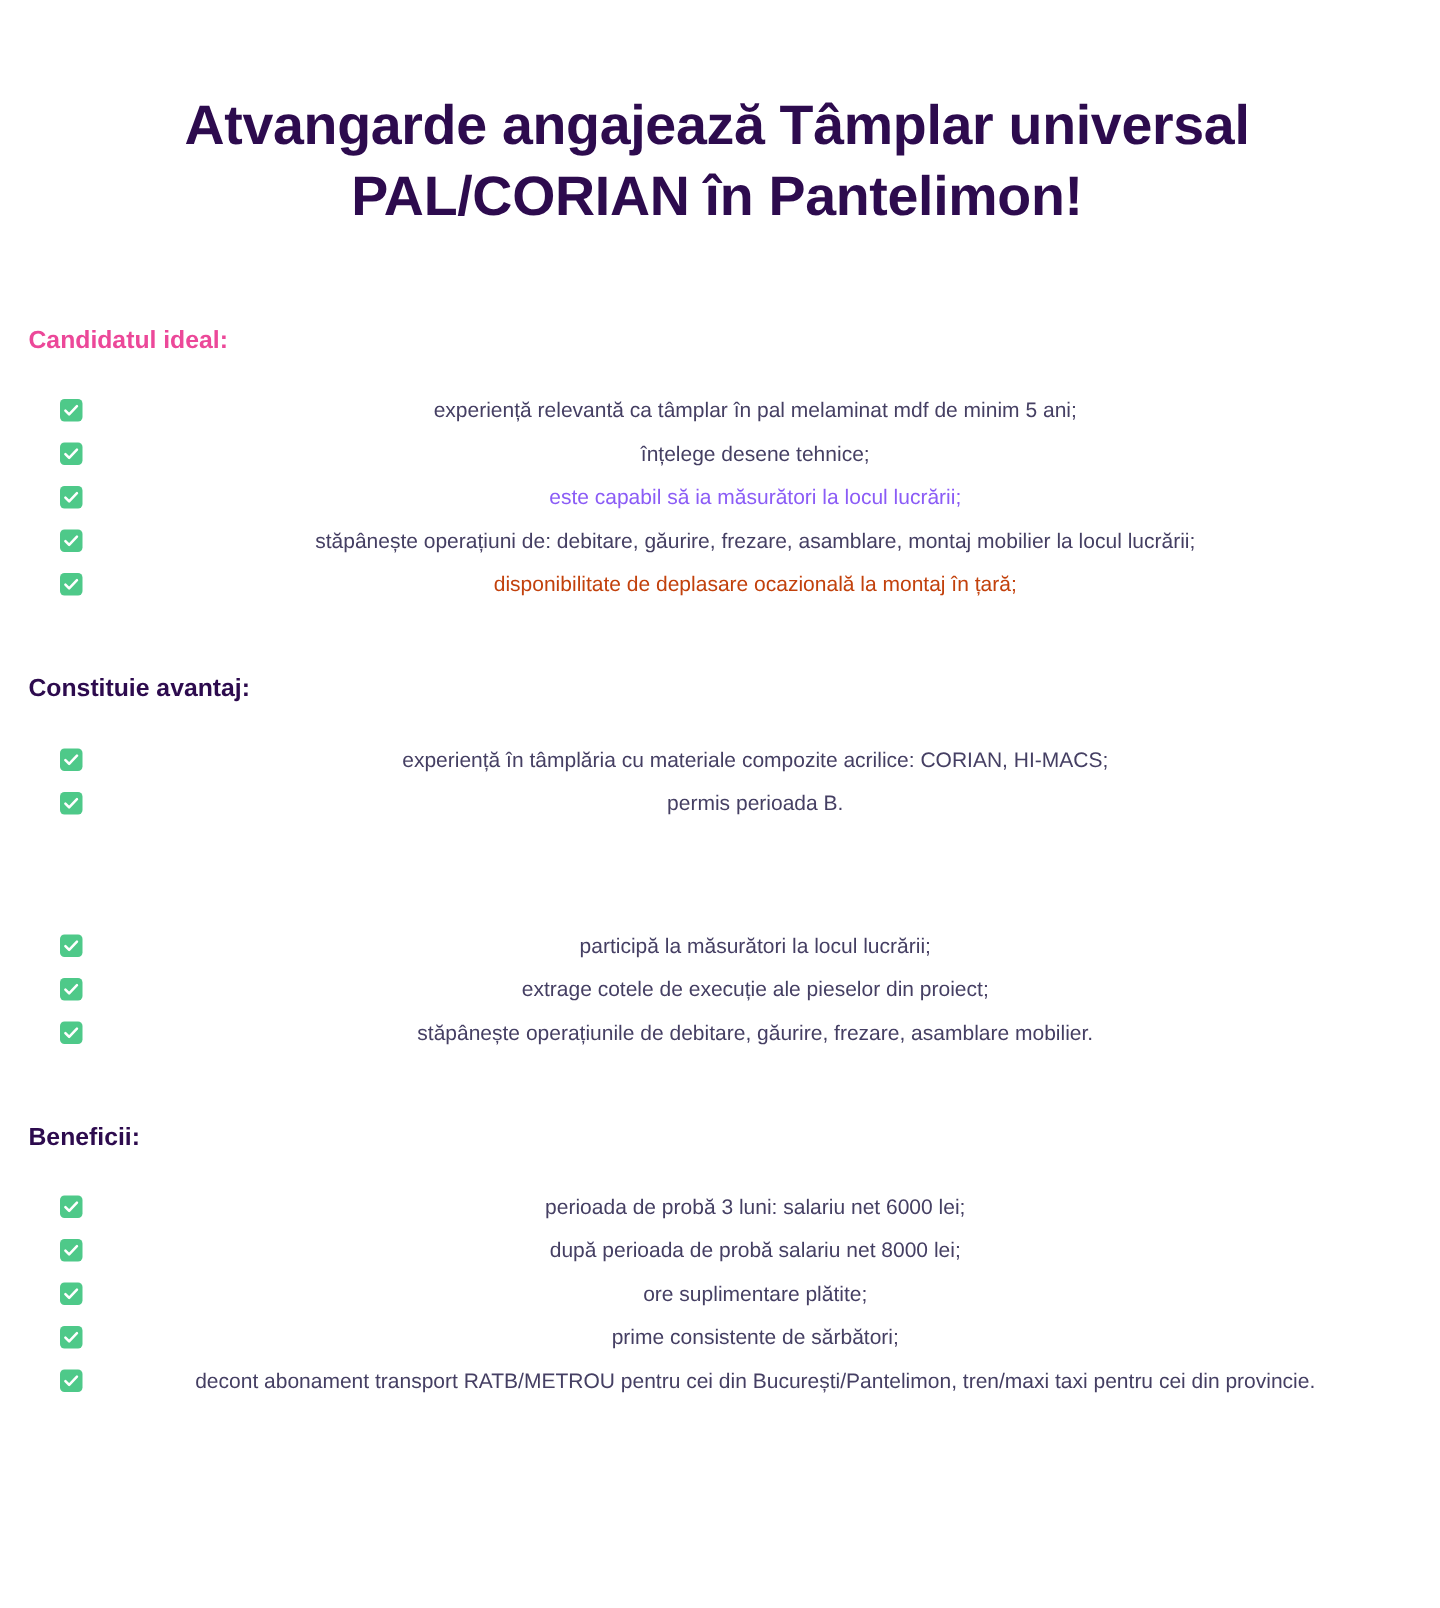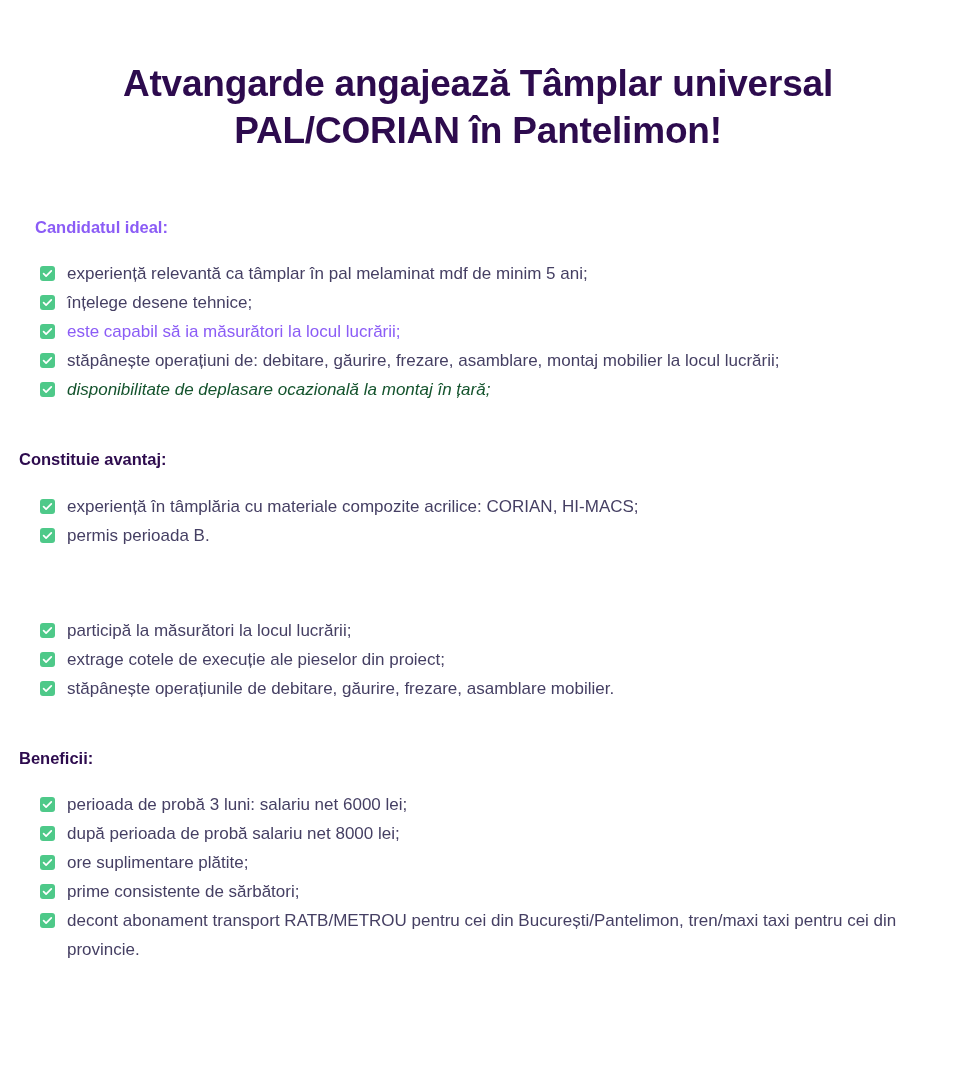--- a/index.html
+++ b/index.html
@@ -55,24 +55,25 @@
 
   .item-list {
     list-style: none;
     margin: 0;
     padding: 0;
   }
 
   .list-item {
     position: relative;
     padding-left: 48px;
-    font-size: 17px;
+    font-size: 14px;
     line-height: 29px;
     color: #453f63;
     min-height: 29px;
+    text-align: center;
   }
 
   
   .check-icon {
     position: absolute;
     left: 21px;
     top: 7px;
     width: 15px;
     height: 15px;
     border-radius: 3px;
@@ -93,21 +94,21 @@
 </head>
 <body>
 
 <div class="page" style="background: rgb(255, 255, 255);">
 
   <h1 class="job-title" style="color: rgb(45, 11, 78);">Atvangarde angajează Tâmplar universal PAL/CORIAN în Pantelimon!</h1>
 
   <div class="content">
 
   <div class="section">
-        <h2 class="section-heading" style="color: #8b5cf6; margin-left: 16px;">Candidatul ideal:</h2>
+        <h2 class="section-heading" style="color: #ec4899;">Candidatul ideal:</h2>
         <div class="gap-after-heading"></div>
         <ul class="item-list">
           <li class="list-item" style="color: rgb(69, 63, 99);"><span class="check-icon" style="background: rgb(78, 201, 137);">
               <svg width="13" height="13" viewBox="0 0 13 13">
                 <path d="M2.6 6.7 L5.1 9.2 L10.3 3.8" fill="none" stroke="#ffffff" stroke-width="1.7" stroke-linecap="round" stroke-linejoin="round"></path>
               </svg>
             </span><span>experiență relevantă ca tâmplar în pal melaminat mdf de minim 5 ani;</span></li>
           <li class="list-item" style="color: rgb(69, 63, 99);"><span class="check-icon" style="background: rgb(78, 201, 137);">
               <svg width="13" height="13" viewBox="0 0 13 13">
                 <path d="M2.6 6.7 L5.1 9.2 L10.3 3.8" fill="none" stroke="#ffffff" stroke-width="1.7" stroke-linecap="round" stroke-linejoin="round"></path>
@@ -116,21 +117,21 @@
           <li class="list-item" style="color: #8b5cf6;"><span class="check-icon" style="background: rgb(78, 201, 137);">
               <svg width="13" height="13" viewBox="0 0 13 13">
                 <path d="M2.6 6.7 L5.1 9.2 L10.3 3.8" fill="none" stroke="#ffffff" stroke-width="1.7" stroke-linecap="round" stroke-linejoin="round"></path>
               </svg>
             </span><span>este capabil să ia măsurători la locul lucrării;</span></li>
           <li class="list-item" style="color: rgb(69, 63, 99);"><span class="check-icon" style="background: rgb(78, 201, 137);">
               <svg width="13" height="13" viewBox="0 0 13 13">
                 <path d="M2.6 6.7 L5.1 9.2 L10.3 3.8" fill="none" stroke="#ffffff" stroke-width="1.7" stroke-linecap="round" stroke-linejoin="round"></path>
               </svg>
             </span><span>stăpânește operațiuni de: debitare, găurire, frezare, asamblare, montaj mobilier la locul lucrării;</span></li>
-          <li class="list-item" style="color: #14532d; font-style: italic;"><span class="check-icon" style="background: rgb(78, 201, 137);">
+          <li class="list-item" style="color: #c2410c;"><span class="check-icon" style="background: rgb(78, 201, 137);">
               <svg width="13" height="13" viewBox="0 0 13 13">
                 <path d="M2.6 6.7 L5.1 9.2 L10.3 3.8" fill="none" stroke="#ffffff" stroke-width="1.7" stroke-linecap="round" stroke-linejoin="round"></path>
               </svg>
             </span><span>disponibilitate de deplasare ocazională la montaj în țară;</span></li>
         </ul>
       </div>
       <div class="gap-between-sections"></div>
       <div class="section">
         <h2 class="section-heading" style="color: rgb(45, 11, 78);">Constituie avantaj:</h2>
         <div class="gap-after-heading"></div>

